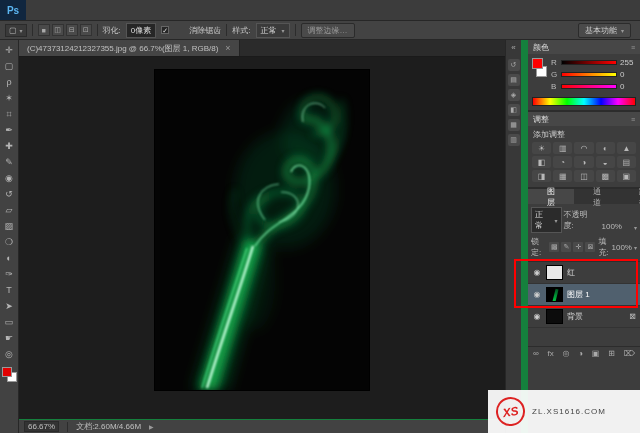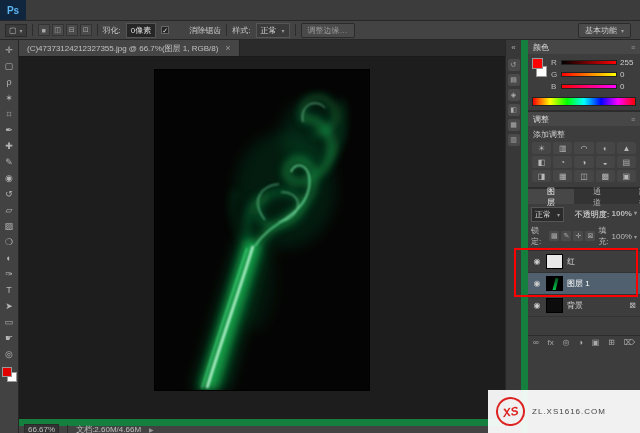--- a/index.html
+++ b/index.html
@@ -55,21 +55,21 @@
   .doc-tab{display:flex;align-items:center;gap:7px;padding:0 8px;font-size:8px;color:#c0c0c0;
     background:#454545;border-right:1px solid #222;}
   .tab-close{color:#999;font-size:9px;}
   .canvas{position:absolute;top:17px;left:0;right:0;bottom:0;overflow:hidden;}
   .doc-image{position:absolute;top:13px;left:50%;transform:translateX(-50%);width:214px;height:320px;
     background:#040404;box-shadow:0 0 0 1px #000;}
   .doc-image svg{display:block;width:100%;height:100%;}
 
   
   .statusbar{position:absolute;left:19px;right:135px;bottom:0;height:14px;background:#424242;
-    border-top:7px solid #15803d;display:flex;align-items:center;font-size:8px;color:#c0c0c0;
+    border-top:1px solid #15803d;display:flex;align-items:center;font-size:8px;color:#c0c0c0;
     padding:0 5px;gap:8px;}
   .status-zoom{background:#333;border:1px solid #2a2a2a;padding:0 3px;min-width:34px;}
   .status-divider{width:1px;height:10px;background:#2c2c2c;}
   .status-arrow{font-size:6px;color:#999;}
 
   
   .mini-strip{position:absolute;top:40px;right:119px;width:16px;bottom:0;background:#383838;
     border-left:1px solid #272727;display:flex;flex-direction:column;align-items:center;padding-top:3px;gap:3px;}
   .collapse-btn{color:#aaa;font-size:8px;}
   .mini-icons{display:flex;flex-direction:column;gap:3px;margin-top:4px;}
@@ -107,21 +107,21 @@
     color:#b8b8b8;font-size:8px;border-radius:2px;}
 
   
   .layers-panel{border-bottom:none;}
   .layers-tabs{display:flex;background:#333;height:15px;}
   .layers-tab{padding:0 19px;display:flex;align-items:center;color:#b5b5b5;}
   .layers-tab.active{background:#474747;color:#eee;}
   .blend-row{display:flex;align-items:center;gap:2px;padding:3px 3px 2px 3px;}
   .blend-select{background:#2b2b2b;border:1px solid #555;padding:1px 3px;color:#ddd;
     display:flex;align-items:center;gap:6px;}
-  .opacity-group{margin-left:auto;color:#bbb;display:flex;gap:2px;align-items:flex-start;font-weight:bold;}
+  .opacity-group{margin-left:auto;color:#bbb;display:flex;gap:12px;align-items:flex-end;}
   .lock-row{display:flex;align-items:center;gap:3px;padding:1px 3px 3px 3px;color:#bbb;
     border-bottom:1px solid #2e2e2e;}
   .lock-icon{width:10px;height:10px;display:flex;align-items:center;justify-content:center;
     font-size:7px;color:#aaa;background:#4a4a4a;border-radius:1px;}
   .fill-group{margin-left:auto;display:flex;gap:2px;align-items:center;}
   .layers-list{position:relative;}
   .layer-row{display:flex;align-items:center;gap:4px;height:22px;padding:0 4px;
     border-bottom:1px solid #333;}
   .layer-row.selected{background:#50606e;}
   .eye-icon{font-size:8px;color:#ccc;width:10px;text-align:center;}

